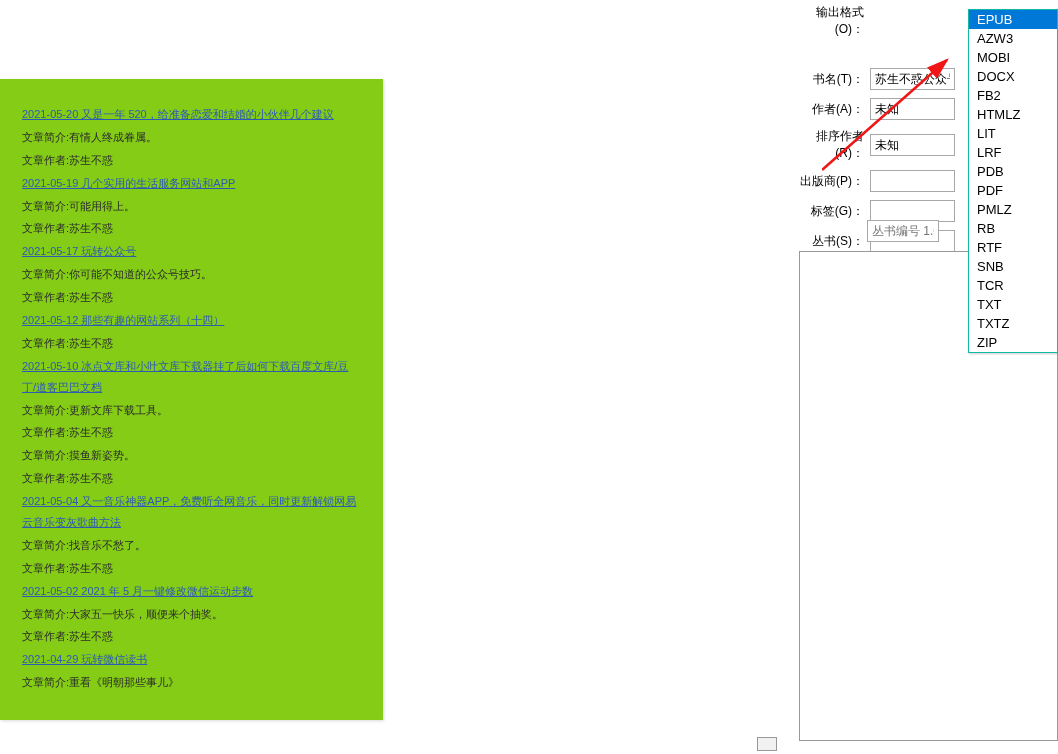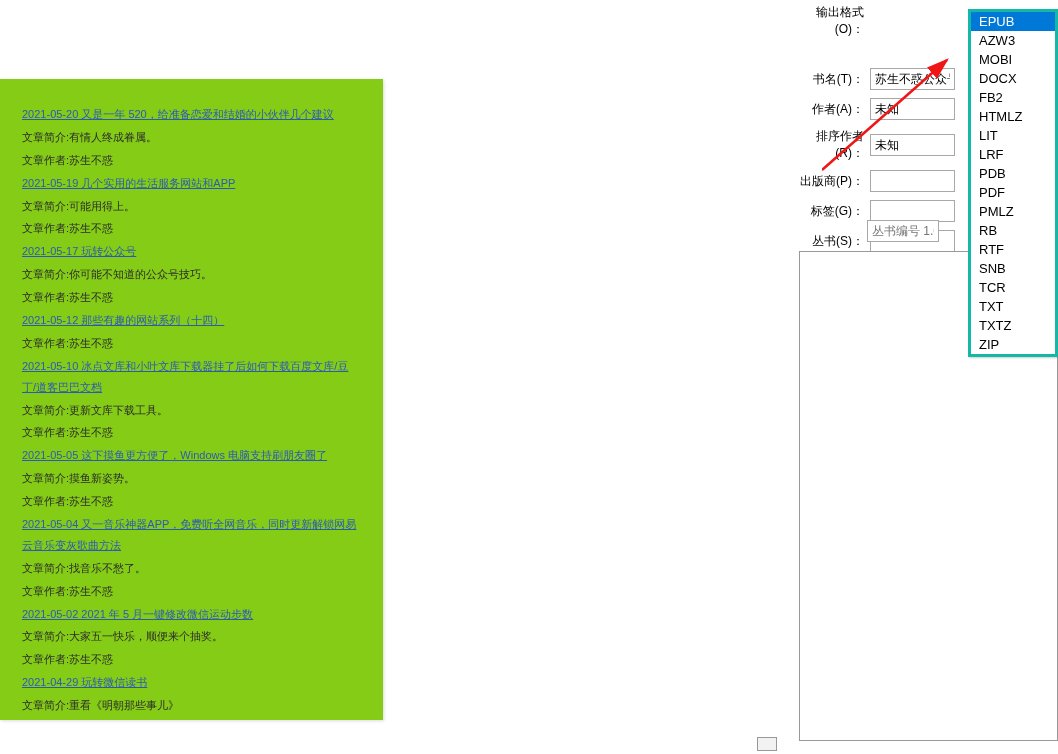--- a/index.html
+++ b/index.html
@@ -74,21 +74,21 @@
     padding: 0 4px;
     font-size: 12px;
     color: #888;
   }
   .dropdown {
     position: absolute;
     right: 0;
     top: 9px;
     width: 90px;
     background: #fff;
-    border: 3px solid #14b8a6;
+    border: 1px solid #14b8a6;
     box-shadow: 1px 1px 2px rgba(0,0,0,0.2);
     z-index: 10;
   }
   .dropdown-item {
     padding: 2px 8px;
     font-size: 13px;
     cursor: pointer;
     color: #000;
   }
   .dropdown-item.selected {
@@ -133,21 +133,20 @@
       <span class="doc-text">文章简介:可能用得上。</span>
       <span class="doc-text">文章作者:苏生不惑</span>
       <a class="doc-link">2021-05-17 玩转公众号</a>
       <span class="doc-text">文章简介:你可能不知道的公众号技巧。</span>
       <span class="doc-text">文章作者:苏生不惑</span>
       <a class="doc-link">2021-05-12 那些有趣的网站系列（十四）</a>
       <span class="doc-text">文章作者:苏生不惑</span>
       <a class="doc-link">2021-05-10 冰点文库和小叶文库下载器挂了后如何下载百度文库/豆丁/道客巴巴文档</a>
       <span class="doc-text">文章简介:更新文库下载工具。</span>
       <span class="doc-text">文章作者:苏生不惑</span>
-      <a class="doc-link">2021-05-05 这下摸鱼更方便了，Windows 电脑支持刷朋友圈了</a>
       <span class="doc-text">文章简介:摸鱼新姿势。</span>
       <span class="doc-text">文章作者:苏生不惑</span>
       <a class="doc-link">2021-05-04 又一音乐神器APP，免费听全网音乐，同时更新解锁网易云音乐变灰歌曲方法</a>
       <span class="doc-text">文章简介:找音乐不愁了。</span>
       <span class="doc-text">文章作者:苏生不惑</span>
       <a class="doc-link">2021-05-02 2021 年 5 月一键修改微信运动步数</a>
       <span class="doc-text">文章简介:大家五一快乐，顺便来个抽奖。</span>
       <span class="doc-text">文章作者:苏生不惑</span>
       <a class="doc-link">2021-04-29 玩转微信读书</a>
       <span class="doc-text">文章简介:重看《明朝那些事儿》</span>

